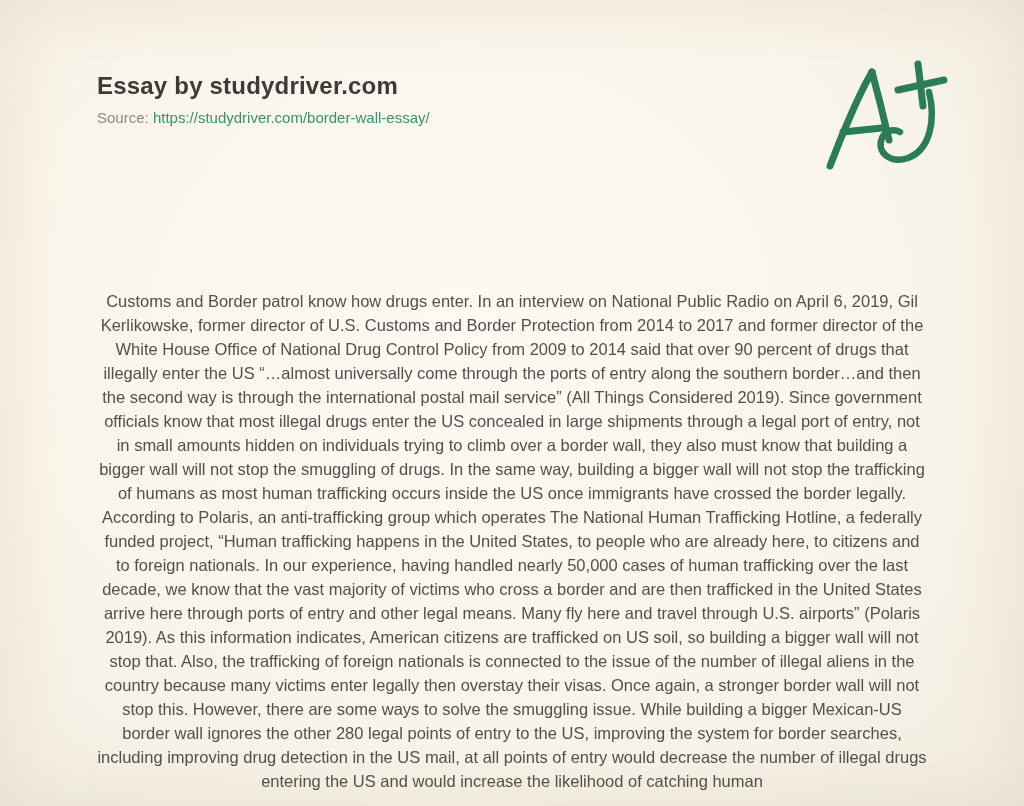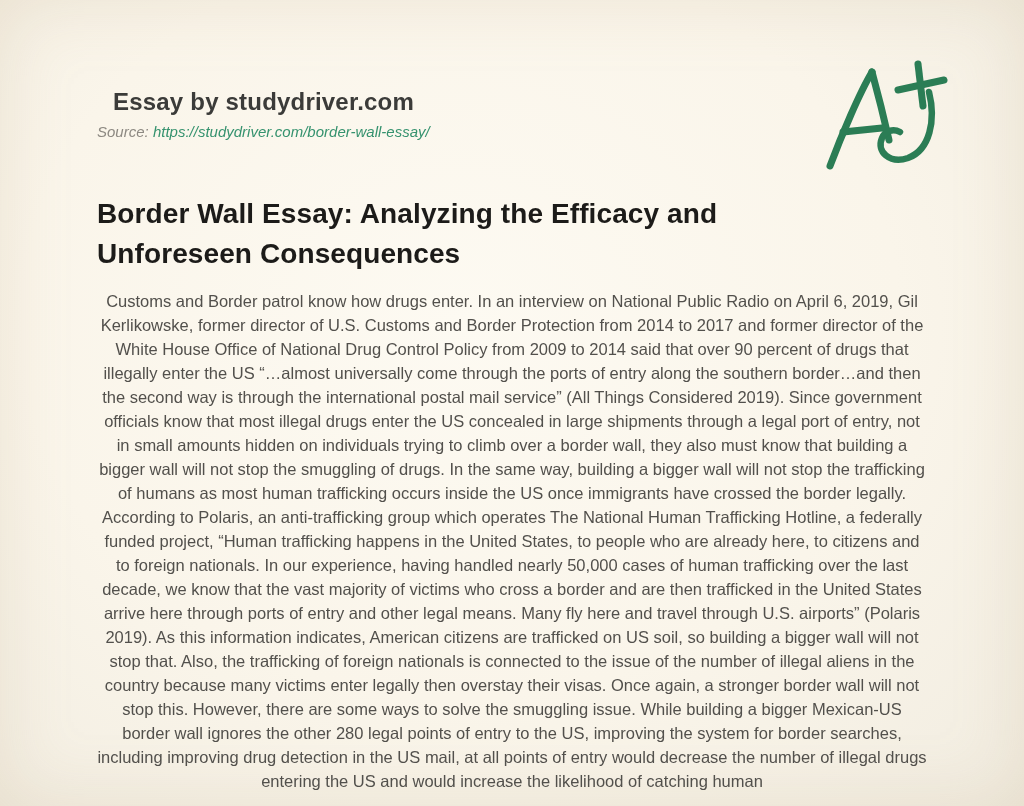--- a/index.html
+++ b/index.html
@@ -17,33 +17,32 @@
     position: relative;
     width: 1024px;
     height: 806px;
     background: radial-gradient(ellipse at 45% 40%, #fdfaf2 0%, #faf5ea 55%, #f1ece0 100%);
     box-shadow: inset 0 0 70px rgba(190, 170, 130, 0.22);
   }
   .doc-header-title {
     position: absolute;
     left: 97px;
     top: 72px;
-    margin: 16px;
+    margin: 0;
     font-size: 24px;
     font-weight: bold;
     color: #3b3b39;
     letter-spacing: 0.2px;
   }
   .source-line {
     position: absolute;
     left: 97px;
-    top: 123px;
+    top: 109px;
     font-size: 15px;
     color: #8d8982;
-    font-style: italic;
   }
   .source-line a {
     color: #35926e;
     text-decoration: none;
   }
   .logo {
     position: absolute;
     left: 812px;
     top: 52px;
     width: 140px;
@@ -95,17 +94,16 @@
       <path d="M31 80 L70 76" stroke="#2b7d55" stroke-width="7" stroke-linecap="round" fill="none"></path>
 
       <path d="M86 38 L132 28" stroke="#2b7d55" stroke-width="7" stroke-linecap="round" fill="none"></path>
 
       <path d="M106 12 L111 54" stroke="#2b7d55" stroke-width="7" stroke-linecap="round" fill="none"></path>
 
       <path d="M117 40 C124 68 118 98 96 106 C78 112 64 100 70 86 C73 79 81 76 88 80" stroke="#2b7d55" stroke-width="6.5" stroke-linecap="round" fill="none"></path>
     </svg>
   </span>
 
-  <h2 class="essay-title">Border Wall Essay: Analyzing the Efficacy and Unforeseen Consequences</h2>
 
   <p class="essay-body">Customs and Border patrol know how drugs enter. In an interview on National Public Radio on April 6, 2019, Gil Kerlikowske, former director of U.S. Customs and Border Protection from 2014 to 2017 and former director of the White House Office of National Drug Control Policy from 2009 to 2014 said that over 90 percent of drugs that illegally enter the US “…almost universally come through the ports of entry along the southern border…and then the second way is through the international postal mail service” (All Things Considered 2019). Since government officials know that most illegal drugs enter the US concealed in large shipments through a legal port of entry, not in small amounts hidden on individuals trying to climb over a border wall, they also must know that building a bigger wall will not stop the smuggling of drugs. In the same way, building a bigger wall will not stop the trafficking of humans as most human trafficking occurs inside the US once immigrants have crossed the border legally. According to Polaris, an anti-trafficking group which operates The National Human Trafficking Hotline, a federally funded project, “Human trafficking happens in the United States, to people who are already here, to citizens and to foreign nationals. In our experience, having handled nearly 50,000 cases of human trafficking over the last decade, we know that the vast majority of victims who cross a border and are then trafficked in the United States arrive here through ports of entry and other legal means. Many fly here and travel through U.S. airports” (Polaris 2019). As this information indicates, American citizens are trafficked on US soil, so building a bigger wall will not stop that. Also, the trafficking of foreign nationals is connected to the issue of the number of illegal aliens in the country because many victims enter legally then overstay their visas. Once again, a stronger border wall will not stop this. However, there are some ways to solve the smuggling issue. While building a bigger Mexican-US border wall ignores the other 280 legal points of entry to the US, improving the system for border searches, including improving drug detection in the US mail, at all points of entry would decrease the number of illegal drugs entering the US and would increase the likelihood of catching human</p>
 
 </div>
 
 </body></html>

